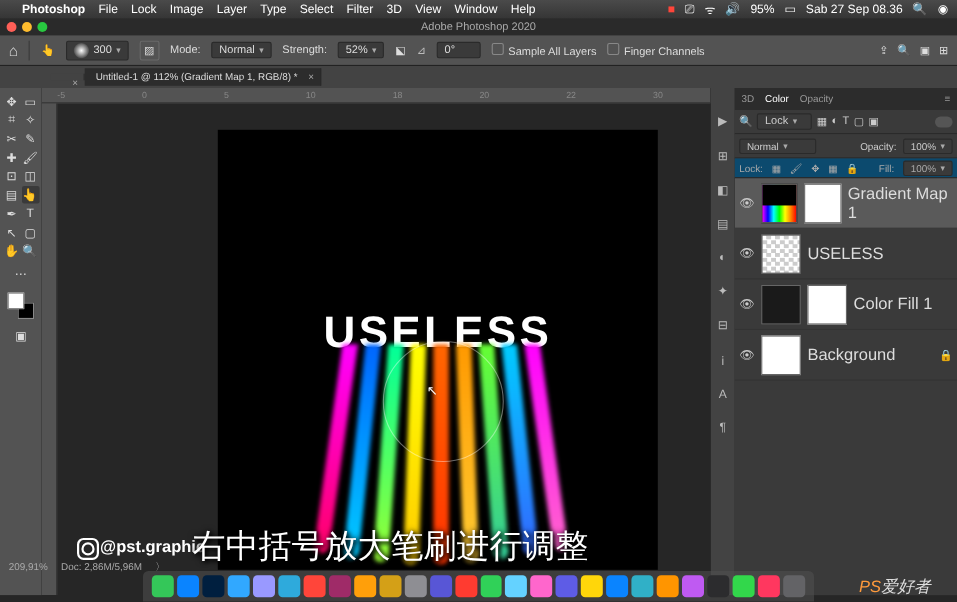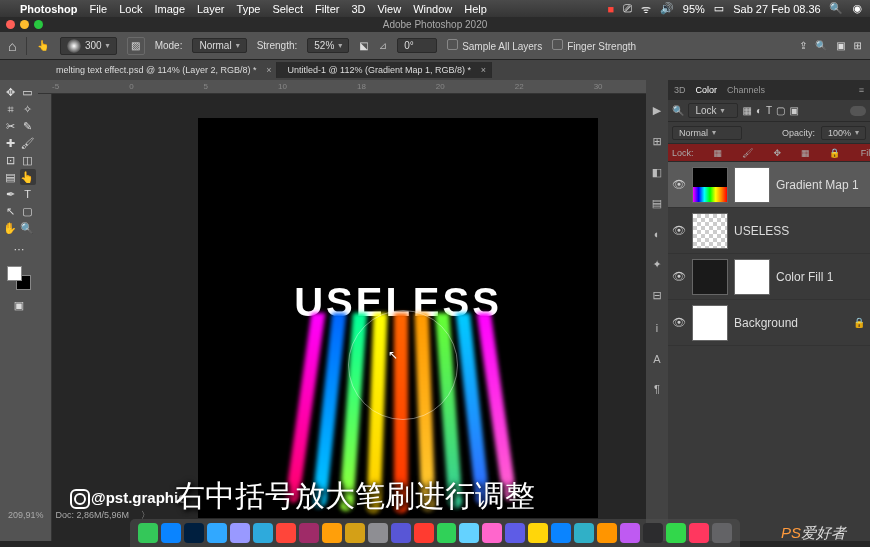--- a/index.html
+++ b/index.html
@@ -33,27 +33,27 @@
 .ruler-v{width:14px;background:#535353;border-right:1px solid #333;position:absolute;left:0;top:14px;bottom:0}
 .canvas{position:absolute;left:160px;top:38px;width:400px;height:400px;background:#000}
 .artwork-text{position:absolute;top:162px;left:0;right:0;text-align:center;font-weight:900;font-size:40px;letter-spacing:3px;color:#fff;font-family:Arial Black,sans-serif}
 .drips{position:absolute;top:195px;left:100px;width:220px;height:200px}
 .drip{position:absolute;top:0;width:14px;border-radius:0 0 8px 8px;filter:blur(2px)}
 .panels{width:202px;background:#3a3a3a;display:flex;flex-direction:column}
 .panel-tabs{height:20px;background:#2c2c2c;display:flex;align-items:center;padding:0 6px;gap:10px;font-size:9px;color:#999}
 .panel-tabs .active{color:#fff}
 .layer-filter{height:22px;background:#3a3a3a;display:flex;align-items:center;padding:0 4px;gap:4px;border-bottom:1px solid #2a2a2a}
 .layer-opts{height:22px;background:#3a3a3a;display:flex;align-items:center;padding:0 4px;gap:6px;border-bottom:1px solid #2a2a2a;font-size:9px}
-.layer-lock{height:18px;background:#7f1d1d;display:flex;align-items:center;padding:0 4px;gap:20px;border-bottom:1px solid #2a2a2a;font-size:9px;color:#aaa}
+.layer-lock{height:18px;background:#0c4a6e;display:flex;align-items:center;padding:0 4px;gap:8px;border-bottom:1px solid #2a2a2a;font-size:9px;color:#aaa}
 .layers-list{flex:1;background:#3a3a3a;overflow:hidden}
 .layer{height:46px;display:flex;align-items:center;border-bottom:1px solid #333;padding:0 4px;gap:6px}
 .layer.sel{background:#5a5a5a}
 .layer .eye{width:14px;text-align:center;color:#ccc;font-size:11px}
 .layer .thumb{width:36px;height:36px;background:#fff;border:1px solid #666}
-.layer .name{font-size:12px;color:#ddd}
+.layer .name{font-size:15px;color:#ddd}
 .status{position:absolute;bottom:24px;left:0;height:16px;display:flex;align-items:center;padding:0 8px;font-size:9px;color:#aaa;gap:12px}
 .watermark-left{position:absolute;bottom:38px;left:70px;color:#fff;font-size:15px;font-weight:bold;display:flex;gap:1px}
 .watermark-left .ig{width:20px;height:20px;border:2px solid #fff;border-radius:6px;display:flex;align-items:center;justify-content:center}
 .watermark-left .ig::after{content:"";width:8px;height:8px;border:2px solid #fff;border-radius:50%}
 .subtitle{position:absolute;bottom:30px;left:175px;font-size:30px;color:#fff;text-shadow:0 0 6px #000, 2px 2px 4px #000;font-weight:500}
 .watermark-right{position:absolute;bottom:4px;right:24px;color:#ddd;font-size:15px;font-style:italic;font-family:"KaiTi","STKaiti",serif}
 .watermark-right .hl{color:#ff9a3c}
 .dock{position:absolute;bottom:0;left:130px;right:130px;height:28px;background:rgba(80,80,80,.55);border-radius:5px 5px 0 0;display:flex;align-items:center;justify-content:center;gap:3px;padding:0 8px}
 .dock i{width:20px;height:20px;border-radius:4px;display:block}
 .cursor{position:absolute;left:350px;top:268px;font-size:12px;color:#fff}
@@ -81,21 +81,21 @@
   <span>View</span>
   <span>Window</span>
   <span>Help</span>
   <div class="right">
     <span style="color:#ff453a">■</span>
     <span>⎚</span>
     <span>ᯤ</span>
     <span>🔊</span>
     <span>95%</span>
     <span>▭</span>
-    <span>Sab 27 Feb  08.36</span>
+    <span>Sab 27 Sep  08.36</span>
     <span>🔍</span>
     <span>◉</span>
   </div>
 </div>
 
 <div class="app-title">
   <div class="traffic">
     <i style="background:#ff5f57"></i>
       <i style="background:#febc2e"></i>
       <i style="background:#28c840"></i>
@@ -122,31 +122,31 @@
   <div class="select">
       <span>52%</span>
       <span class="chev">▾</span>
     </div>
   <span>⬕</span>
   <span style="color:#bbb">⊿</span>
   <div class="select" style="width:40px">
       <span>0°</span>
     </div>
   <label><span class="checkbox"></span><span>Sample All Layers</span></label>
-  <label><span class="checkbox"></span><span>Finger Strength</span></label>
+  <label><span class="checkbox"></span><span>Finger Channels</span></label>
   <div style="margin-left:auto;display:flex;gap:8px">
     <span>⇪</span>
     <span>🔍</span>
     <span>▣</span>
     <span>⊞</span>
   </div>
 </div>
 
 <div class="tabs">
-  <div class="tab"><span>melting text effect.psd @ 114% (Layer 2, RGB/8) *</span><span class="x">×</span></div>
+  <div class="tab"><span class="x">×</span></div>
   <div class="tab active"><span>Untitled-1 @ 112% (Gradient Map 1, RGB/8) *</span><span class="x">×</span></div>
 </div>
 
 <div class="main">
 
   <div class="left-tools">
     <div class="trow">
         <div class="tl">✥</div>
         <div class="tl">▭</div>
       </div>
@@ -230,21 +230,21 @@
     <i>⊟</i>
     <i>ℹ</i>
     <i>A</i>
     <i>¶</i>
   </div>
 
   <div class="panels">
     <div class="panel-tabs">
       <span>3D</span>
       <span class="active">Color</span>
-      <span>Channels</span>
+      <span>Opacity</span>
       <span style="margin-left:auto">≡</span>
     </div>
     <div class="layer-filter">
       <span>🔍</span>
       <div class="select" style="flex:0 0 50px">
           <span>Lock</span>
           <span class="chev">▾</span>
         </div>
       <span>▦</span>
       <span>◐</span>

